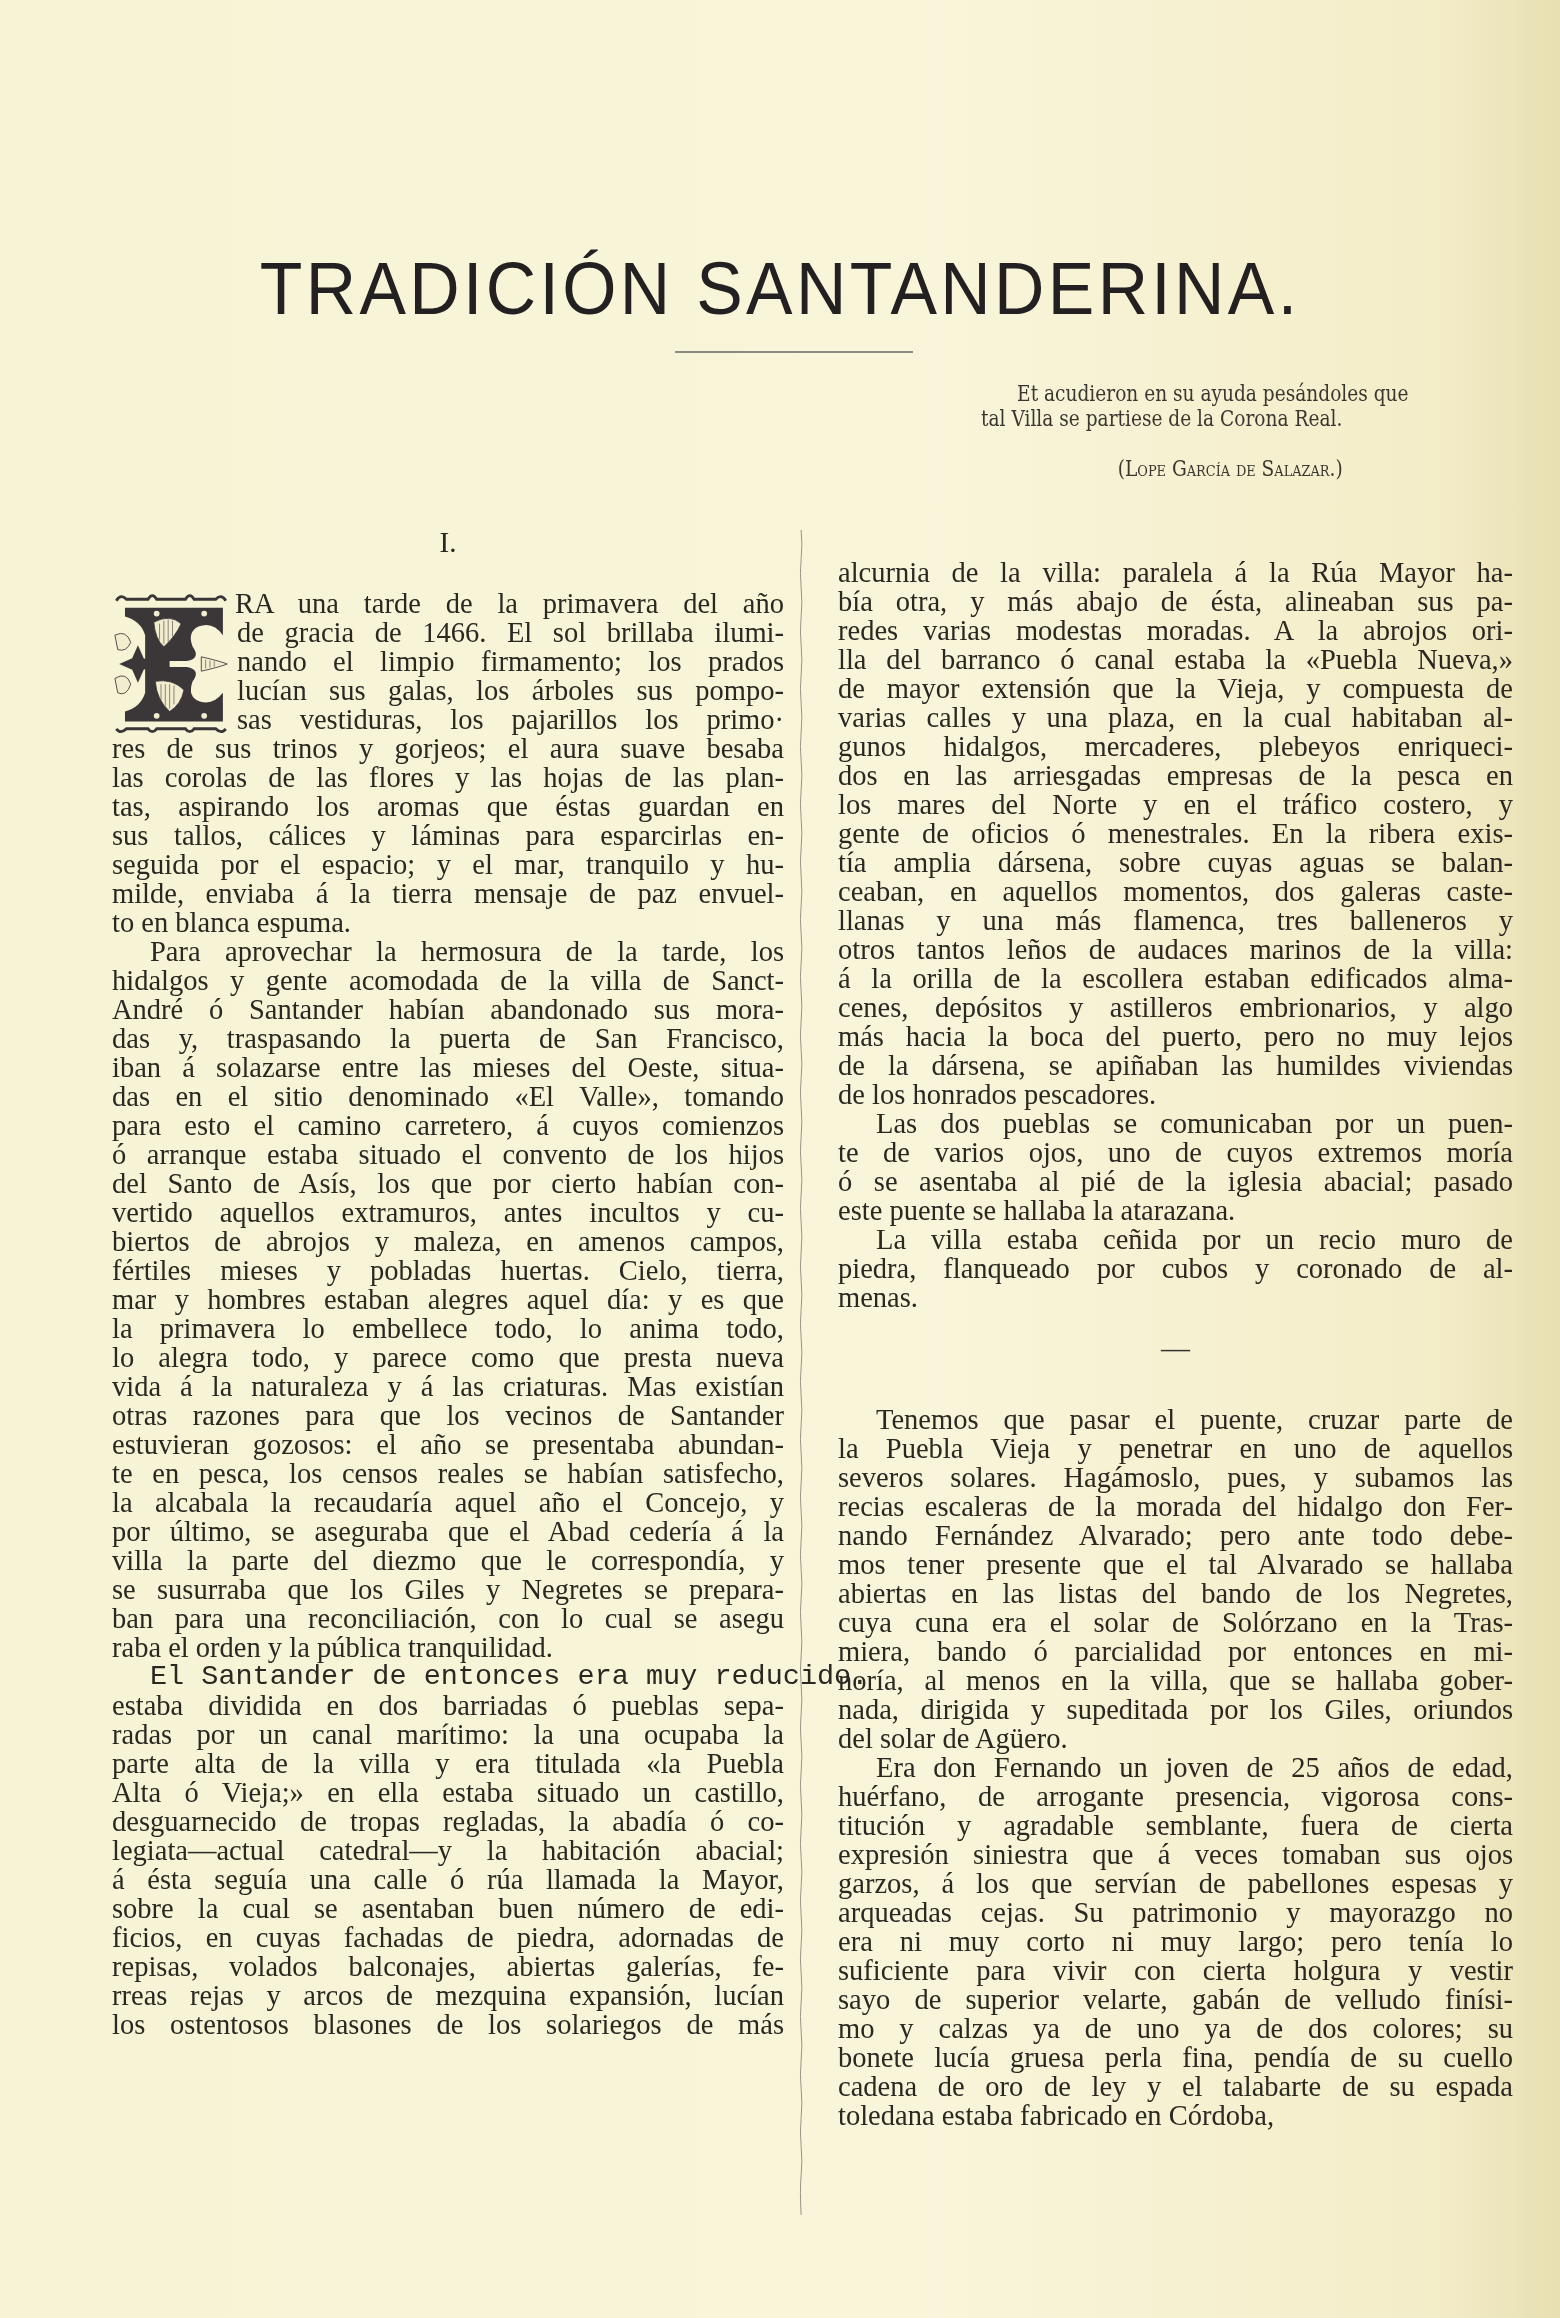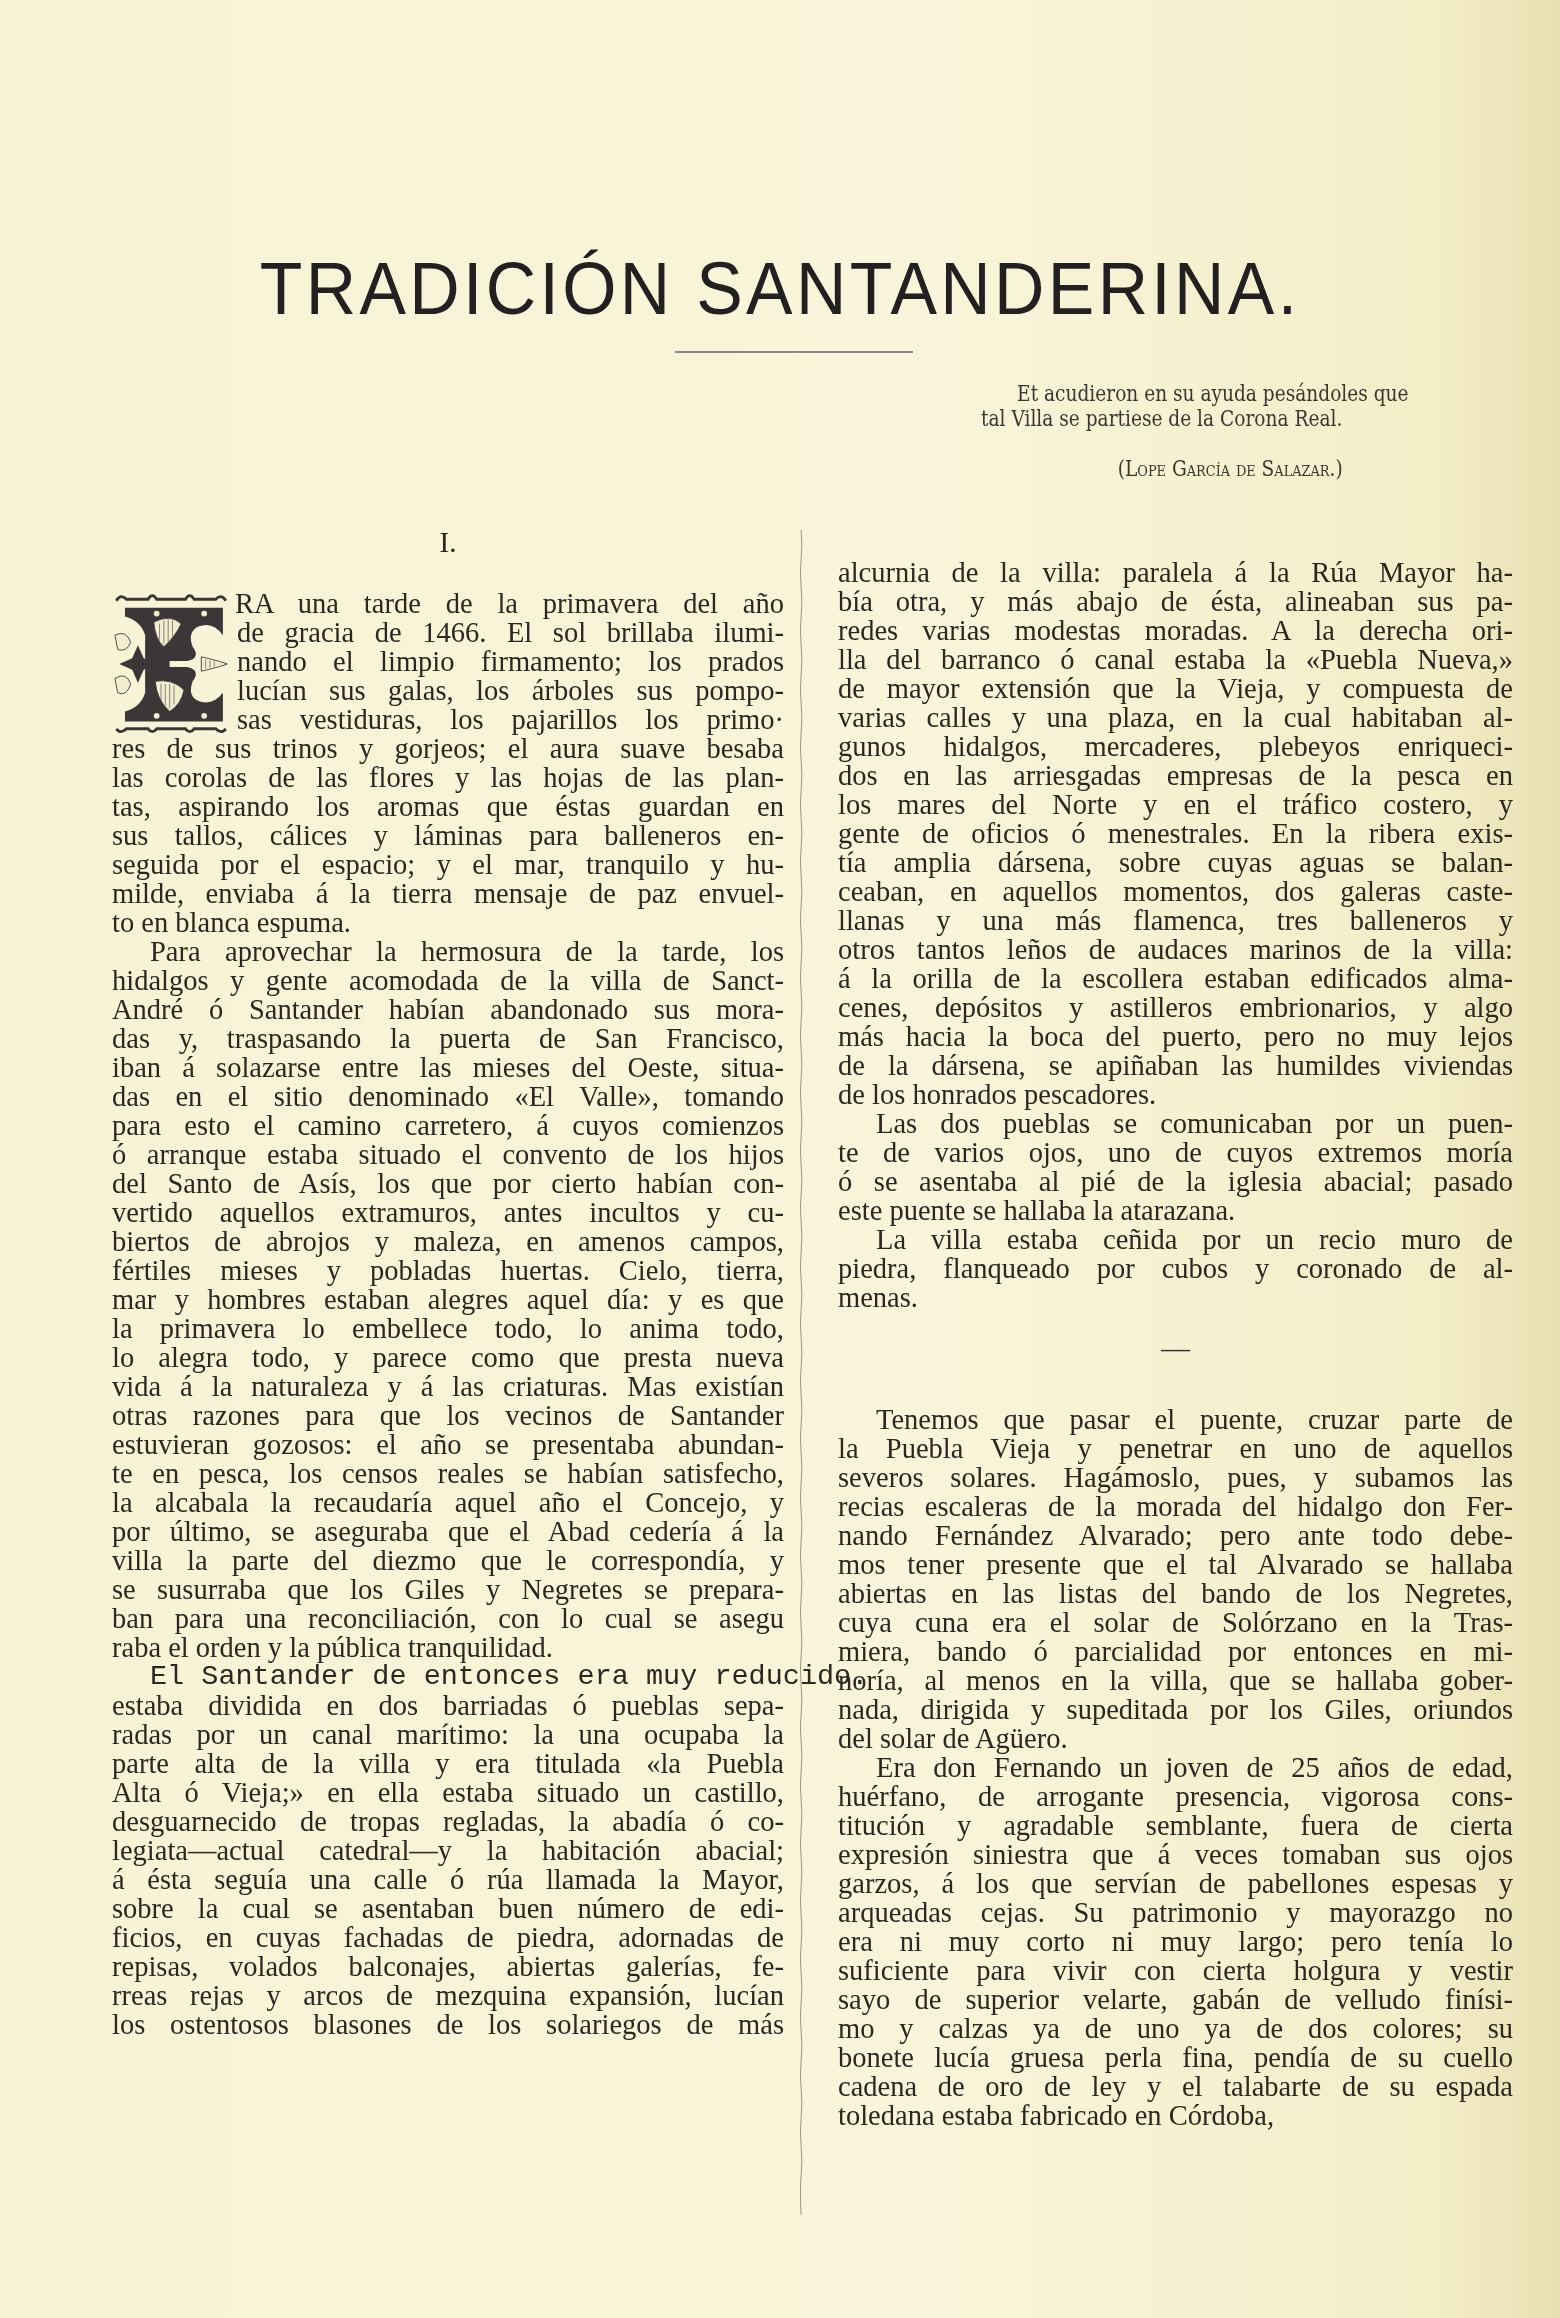--- a/index.html
+++ b/index.html
@@ -123,21 +123,21 @@
 
       <span class="line capline first">RA una tarde de la primavera del año</span>
       <span class="line capline">de gracia de 1466. El sol brillaba ilumi-</span>
       <span class="line capline">nando el limpio firmamento; los prados</span>
       <span class="line capline">lucían sus galas, los árboles sus pompo-</span>
       <span class="line capline">sas vestiduras, los pajarillos los primo·</span>
       <div>
           <span class="line">res de sus trinos y gorjeos; el aura suave besaba</span>
           <span class="line">las corolas de las flores y las hojas de las plan-</span>
           <span class="line">tas, aspirando los aromas que éstas guardan en</span>
-          <span class="line">sus tallos, cálices y láminas para balleneros en-</span>
+          <span class="line">sus tallos, cálices y láminas para esparcirlas en-</span>
           <span class="line">seguida por el espacio; y el mar, tranquilo y hu-</span>
           <span class="line">milde, enviaba á la tierra mensaje de paz envuel-</span>
           <span class="line last">to en blanca espuma.</span>
         </div>
     </div>
 
     <div class="para">
         <span class="line" style="padding-left: 38px;">Para aprovechar la hermosura de la tarde, los</span>
         <span class="line">hidalgos y gente acomodada de la villa de Sanct-</span>
         <span class="line">André ó Santander habían abandonado sus mora-</span>
@@ -178,21 +178,21 @@
         <span class="line">repisas, volados balconajes, abiertas galerías, fe-</span>
         <span class="line">rreas rejas y arcos de mezquina expansión, lucían</span>
         <span class="line">los ostentosos blasones de los solariegos de más</span>
       </div>
   </div>
 
   <div class="col right">
     <div class="para">
         <span class="line">alcurnia de la villa: paralela á la Rúa Mayor ha-</span>
         <span class="line">bía otra, y más abajo de ésta, alineaban sus pa-</span>
-        <span class="line">redes varias modestas moradas. A la derecha ori-</span>
+        <span class="line">redes varias modestas moradas. A la abrojos ori-</span>
         <span class="line">lla del barranco ó canal estaba la «Puebla Nueva,»</span>
         <span class="line">de mayor extensión que la Vieja, y compuesta de</span>
         <span class="line">varias calles y una plaza, en la cual habitaban al-</span>
         <span class="line">gunos hidalgos, mercaderes, plebeyos enriqueci-</span>
         <span class="line">dos en las arriesgadas empresas de la pesca en</span>
         <span class="line">los mares del Norte y en el tráfico costero, y</span>
         <span class="line">gente de oficios ó menestrales. En la ribera exis-</span>
         <span class="line">tía amplia dársena, sobre cuyas aguas se balan-</span>
         <span class="line">ceaban, en aquellos momentos, dos galeras caste-</span>
         <span class="line">llanas y una más flamenca, tres balleneros y</span>

